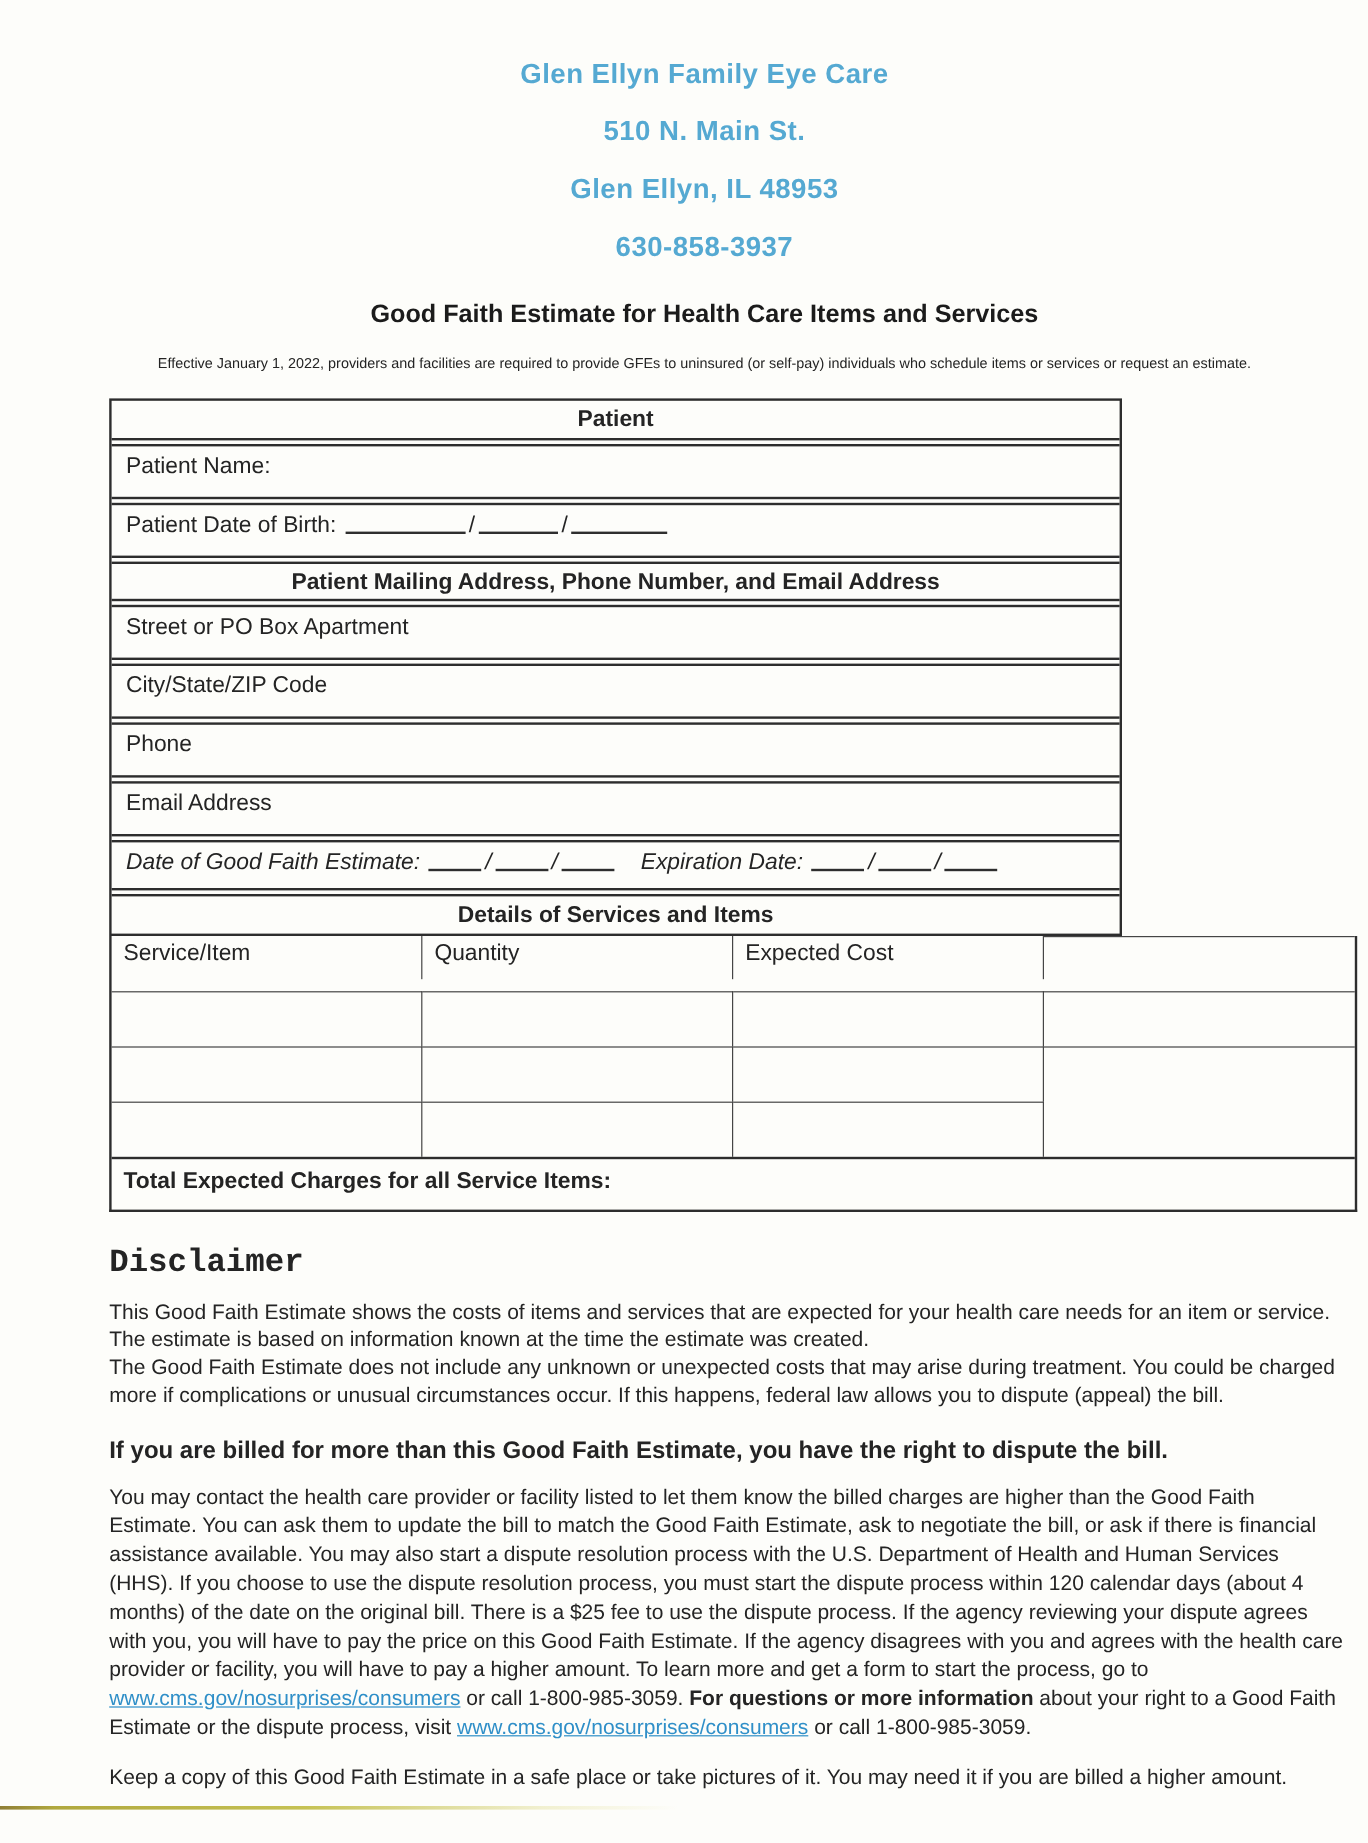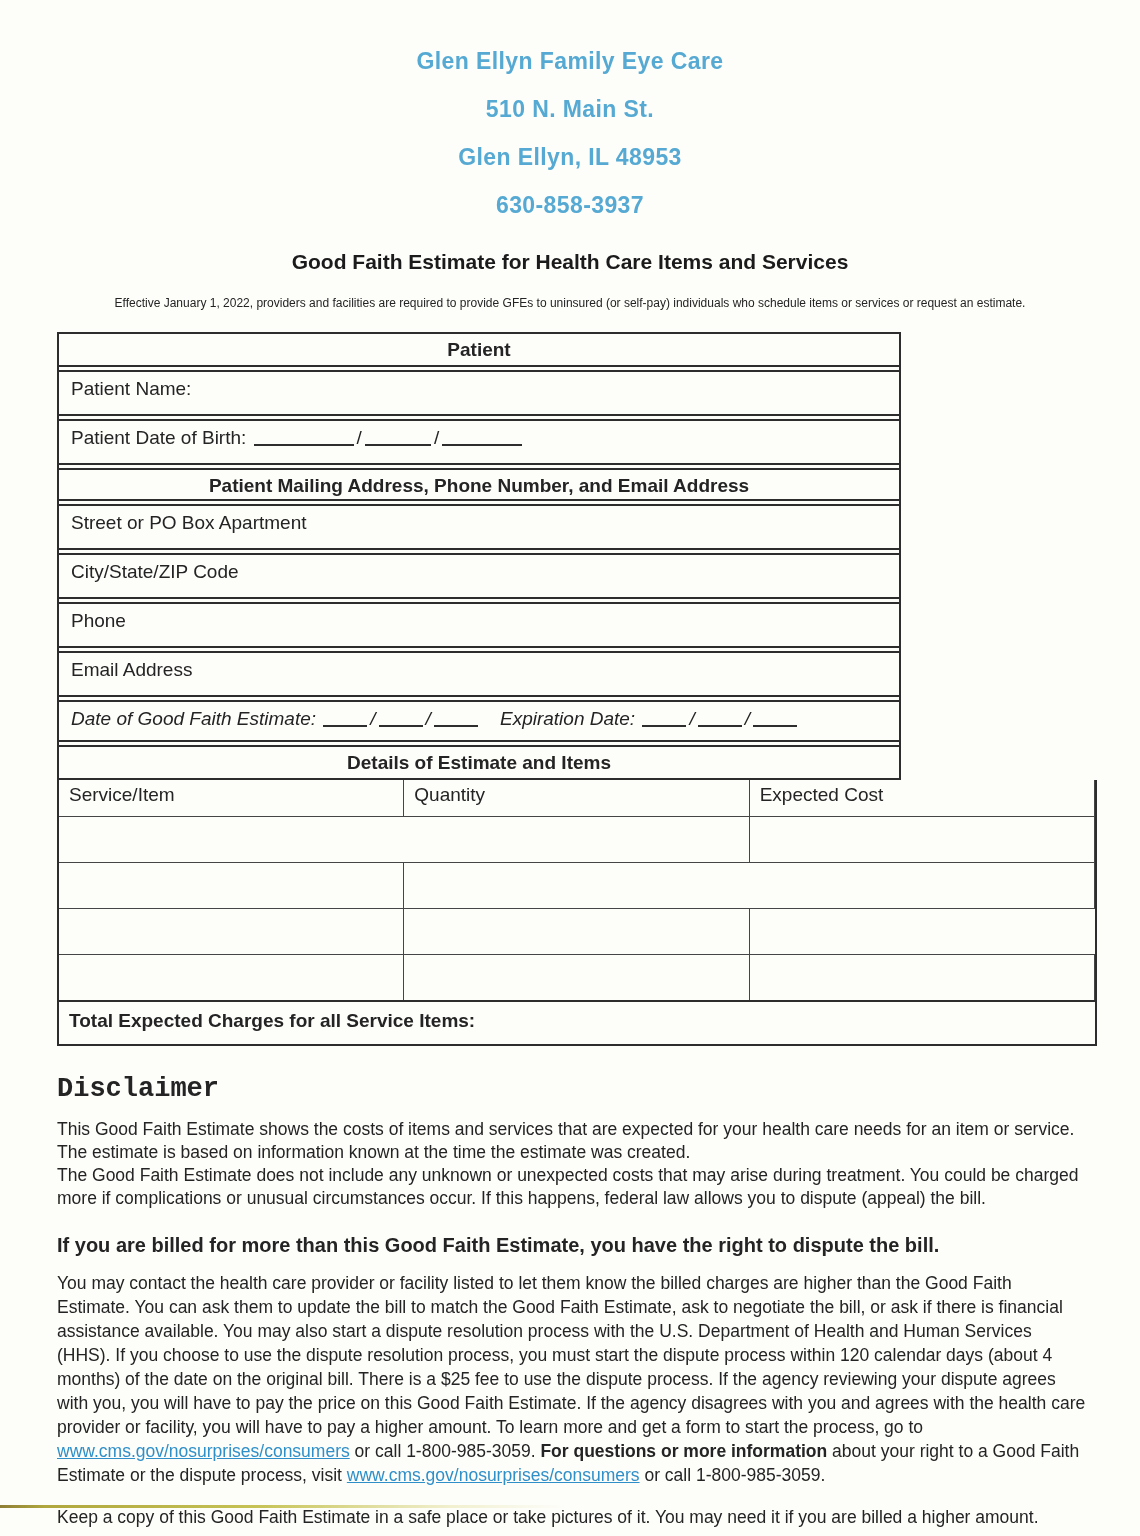--- a/index.html
+++ b/index.html
@@ -13,21 +13,21 @@
   *{box-sizing:border-box;}
   html,body{margin:0;padding:0;}
   body{
     width:1140px;height:1536px;
     background:var(--paper);
     font-family:"Liberation Sans", sans-serif;
     color:var(--ink);
     position:relative;
     overflow:hidden;
   }
-  .page{position:relative;width:1140px;height:1536px;}
+  .page{position:relative;width:1140px;height:1536px;padding-left:34px;}
 
   
   .clinic-header{padding-top:48px;text-align:center;}
   .clinic-line{
     color:var(--brand);
     font-size:23px;
     font-weight:600;
     letter-spacing:.4px;
     line-height:26px;
     margin:0 0 22px 0;
@@ -82,21 +82,21 @@
   .w100{width:100px;} .w65{width:66px;} .w80{width:80px;} .w45{width:44px;}
   .slash{display:inline-block;padding:0 1px;font-size:19px;}
   .gfe-flex{display:flex;align-items:flex-start;font-style:italic;}
   .gfe-right{margin-left:auto;margin-right:100px;}
 
   
   .sgrid{
     margin:0 0 0 57px;
     width:1040px;
     display:grid;
-    grid-template-columns:1fr 1fr 1fr;
+    grid-template-columns:1fr 1fr 1fr 1fr;
     border-left:2px solid var(--line);
     border-right:2px solid var(--line);
     border-bottom:2px solid var(--line);
   }
   .scell{
     border-right:1px solid var(--thin);
     border-top:1px solid var(--thin);
     padding:4px 8px 0 10px;
     font-size:19px;
   }
@@ -200,21 +200,21 @@
       <span>
         <span>Date of Good Faith Estimate:</span>
         <span class="blank w45"></span><span class="slash">/</span><span class="blank w45"></span><span class="slash">/</span><span class="blank w45"></span>
       </span>
       <span class="gfe-right">
         <span>Expiration Date:</span>
         <span class="blank w45"></span><span class="slash">/</span><span class="blank w45"></span><span class="slash">/</span><span class="blank w45"></span>
       </span>
     </div>
 
-    <div class="prow sect">Details of Estimate and Items</div>
+    <div class="prow sect">Details of Services and Items</div>
   </div>
 
   <div class="sgrid">
     <div class="scell hdr">Service/Item</div>
     <div class="scell hdr">Quantity</div>
     <div class="scell hdr">Expected Cost</div>
 
     <div class="scell data"></div>
     <div class="scell data"></div>
     <div class="scell data"></div>

